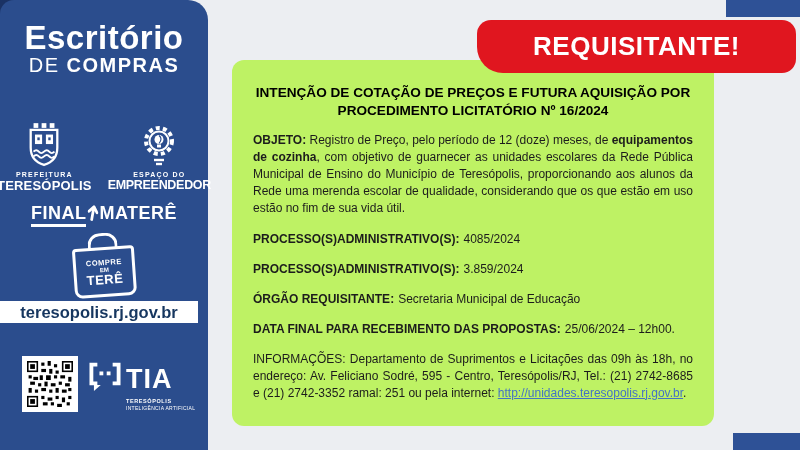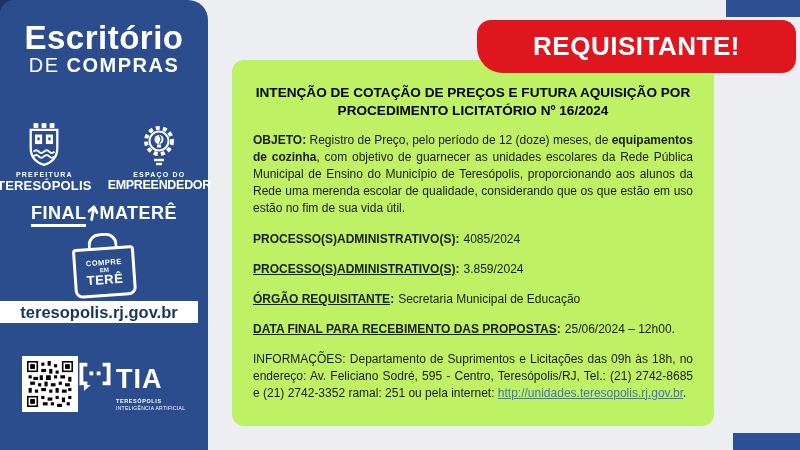--- a/index.html
+++ b/index.html
@@ -33,21 +33,21 @@
   .bag-handle{width:24px;height:14px;border:3px solid #fff;border-bottom:none;
               border-radius:12px 12px 0 0;margin:0 auto -3px;}
   .bag-body{width:56px;height:44px;border:3px solid #fff;border-radius:4px 4px 8px 8px;
             display:flex;flex-direction:column;align-items:center;justify-content:center;color:#fff;}
   .bag-l1{font-size:7.5px;font-weight:700;letter-spacing:.5px;}
   .bag-l2{font-size:6px;font-weight:700;}
   .bag-l3{font-size:13px;font-weight:800;letter-spacing:.5px;line-height:1;}
   .website-band{position:absolute;top:301px;left:0;width:198px;height:22px;background:#fff;
                 display:flex;align-items:center;justify-content:center;}
   .website-text{color:#16365F;font-size:16.5px;font-weight:600;}
-  .tia-row{position:absolute;top:356px;left:22px;display:flex;align-items:flex-start;}
+  .tia-row{position:absolute;top:356px;left:22px;display:flex;align-items:flex-start;gap:10px;}
   .qr-pad{width:56px;height:56px;background:#fff;display:flex;align-items:center;justify-content:center;}
   .tia-logo{color:#fff;margin-top:6px;}
   .tia-top{display:flex;align-items:center;gap:4px;}
   .tia-name{font-size:27px;font-weight:800;letter-spacing:1px;line-height:1;}
   .tia-sub{margin-left:38px;margin-top:2px;line-height:1.25;}
   .tia-sub1{font-size:5.5px;font-weight:800;letter-spacing:.6px;}
   .tia-sub2{font-size:5px;letter-spacing:.3px;}
   
   .topbar-blue{position:absolute;left:726px;top:0;width:74px;height:17px;background:#2E5196;}
   .bottombar-blue{position:absolute;left:733px;top:433px;width:67px;height:17px;background:#2E5196;}
@@ -55,21 +55,21 @@
   .banner{position:absolute;left:477px;top:20px;width:319px;height:53px;background:#E0161F;
           border-radius:14px 14px 14px 26px;display:flex;align-items:center;justify-content:center;z-index:3;}
   .banner-text{color:#fff;font-weight:800;font-size:26px;letter-spacing:.5px;}
   
   .card{position:absolute;left:232px;top:60px;width:482px;height:366px;background:#bef264;
         border-radius:12px;z-index:2;box-sizing:border-box;padding:24px 21px 0 21px;color:#1c1c1c;}
   .title{text-align:center;font-weight:bold;font-size:13.6px;line-height:1.3;margin:0 2px 13px;color:#000;}
   .card p{margin:0 0 13px;font-size:12px;line-height:1.42;}
   .just{text-align:justify;}
   .lbl{font-weight:bold;margin-top:29px;}
-  .u{text-decoration:underline;}
+  .u{}
   .val{margin-left:4px;}
   a.link{color:#4472C4;text-decoration:underline;cursor:pointer;}
 </style>
 </head>
 <body>
 
 <div class="accent-corner"></div>
 
 <div class="sidebar">
 

